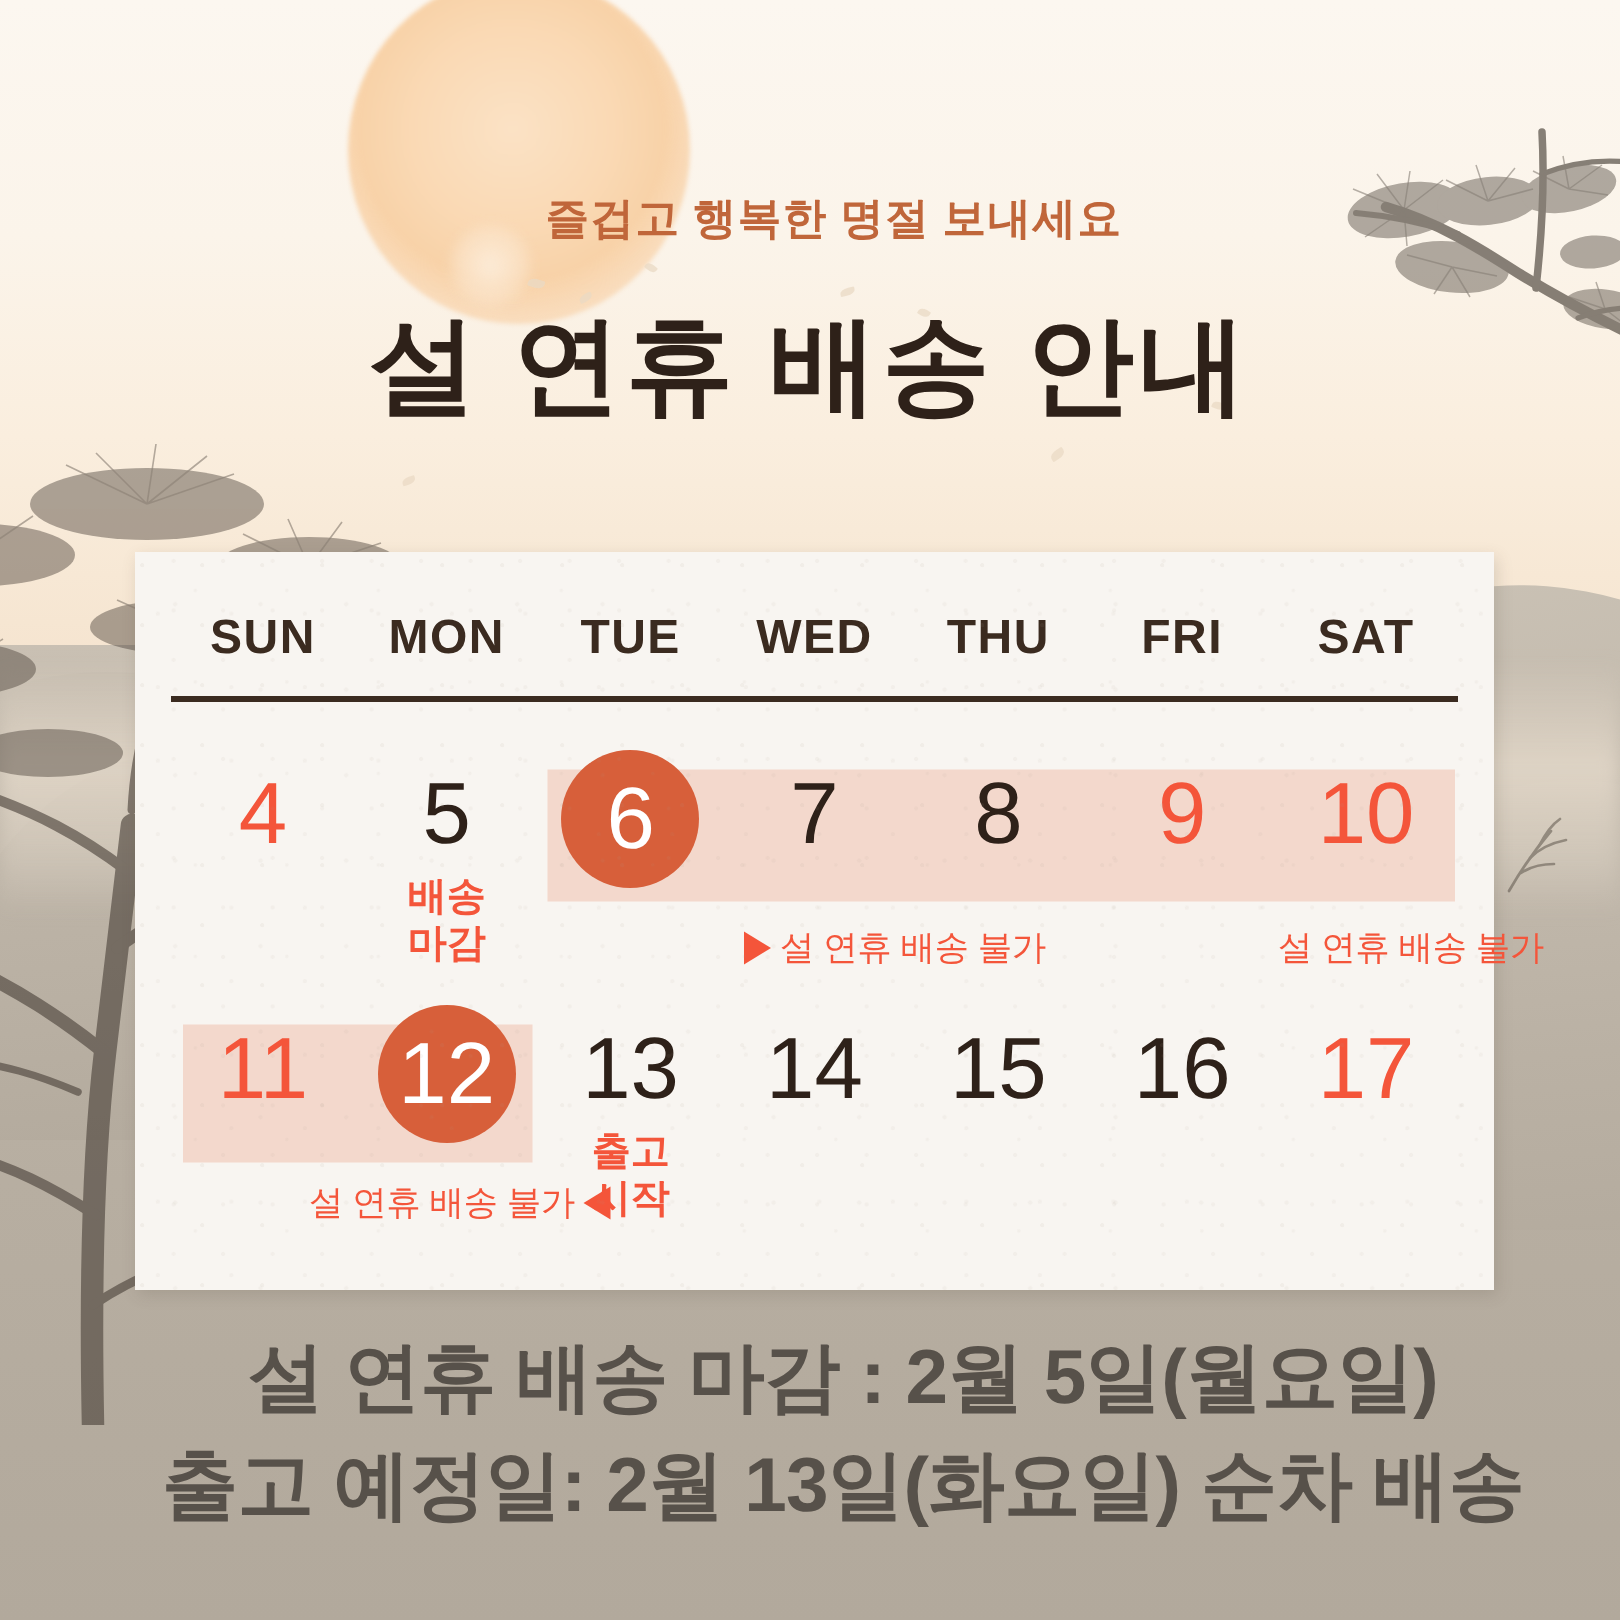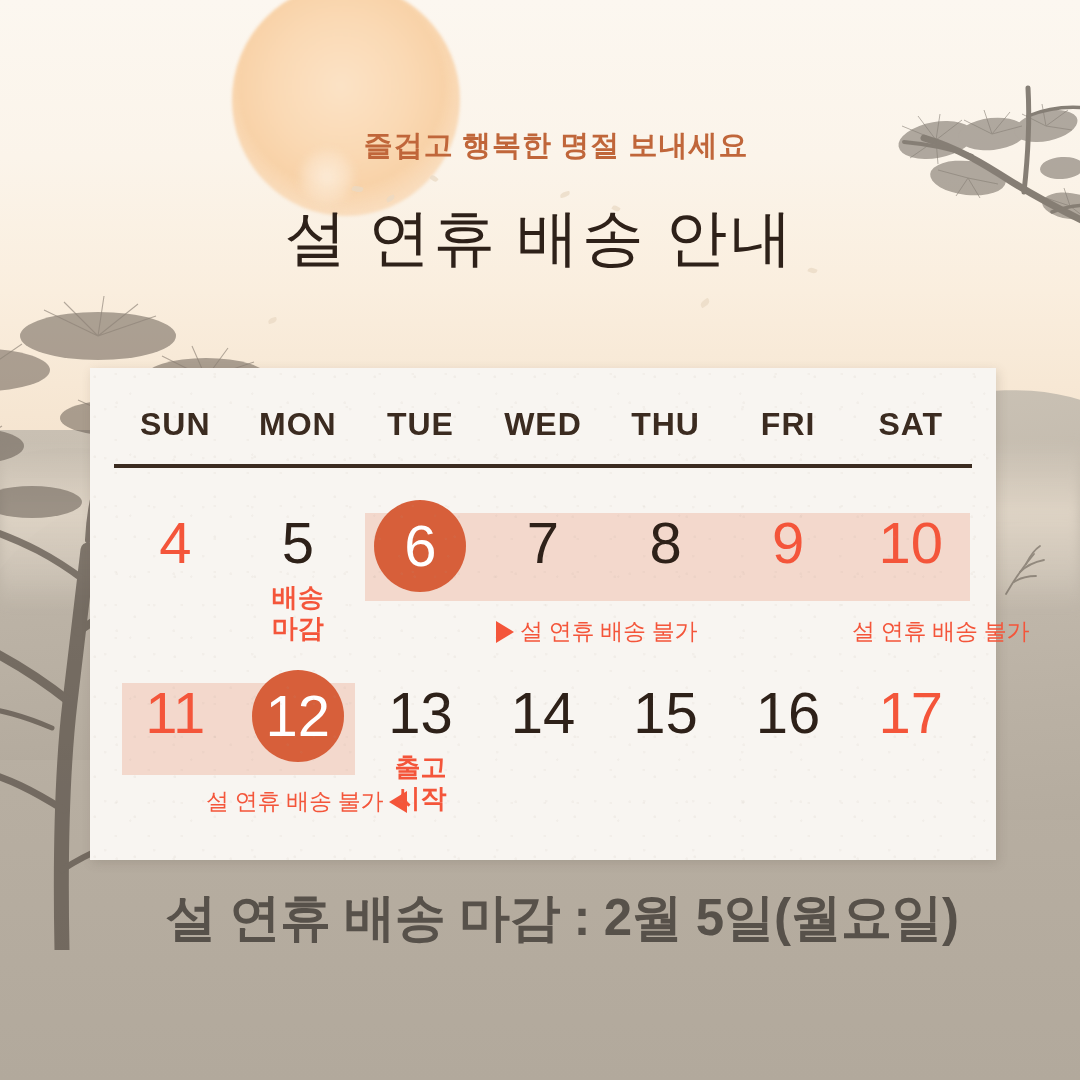--- a/index.html
+++ b/index.html
@@ -116,21 +116,21 @@
     text-align:center;
     font-family:"Liberation Serif","DejaVu Serif",serif;
     font-size:29px; font-weight:700;
     letter-spacing:1px;
     color:#C0663A;
   }
   .title{
     position:absolute; left:0; top:196px; width:1080px;
     text-align:center;
     font-family:"Liberation Serif","DejaVu Serif",serif;
-    font-size:62px; font-weight:400;
+    font-size:72px; font-weight:700;
     letter-spacing:3px;
     color:#2E2119;
   }
 
   
   .card{
     position:absolute; left:90px; top:368px;
     width:906px; height:492px;
     background:#F8F5F1;
     box-shadow:2px 3px 10px rgba(90,78,64,0.18);
@@ -452,13 +452,14 @@
 
   <div class="note note-w2a">
     <span>설 연휴 배송 불가</span>
     <span class="tri tri-l"></span>
   </div>
 
 </div>
 
 <div class="footer">
   <div class="fline">설 연휴 배송 마감 : 2월 5일(월요일)</div>
+  <div class="fline">출고 예정일: 2월 13일(화요일) 순차 배송</div>
 </div>
 
 </body></html>

